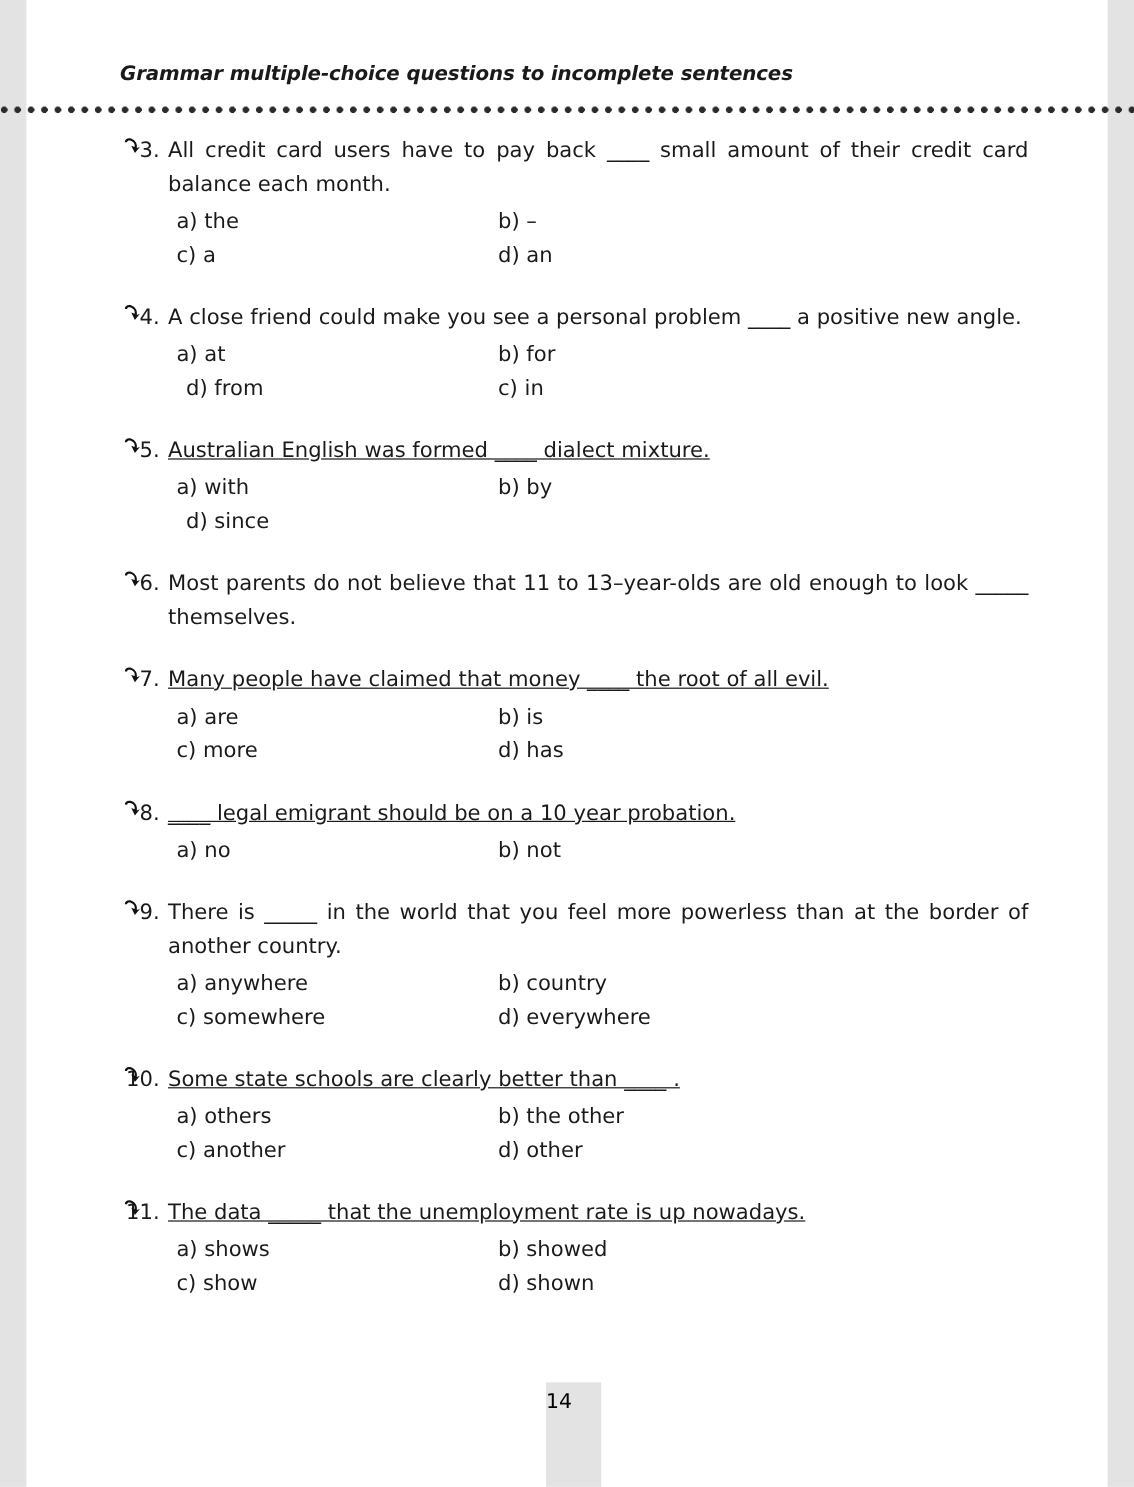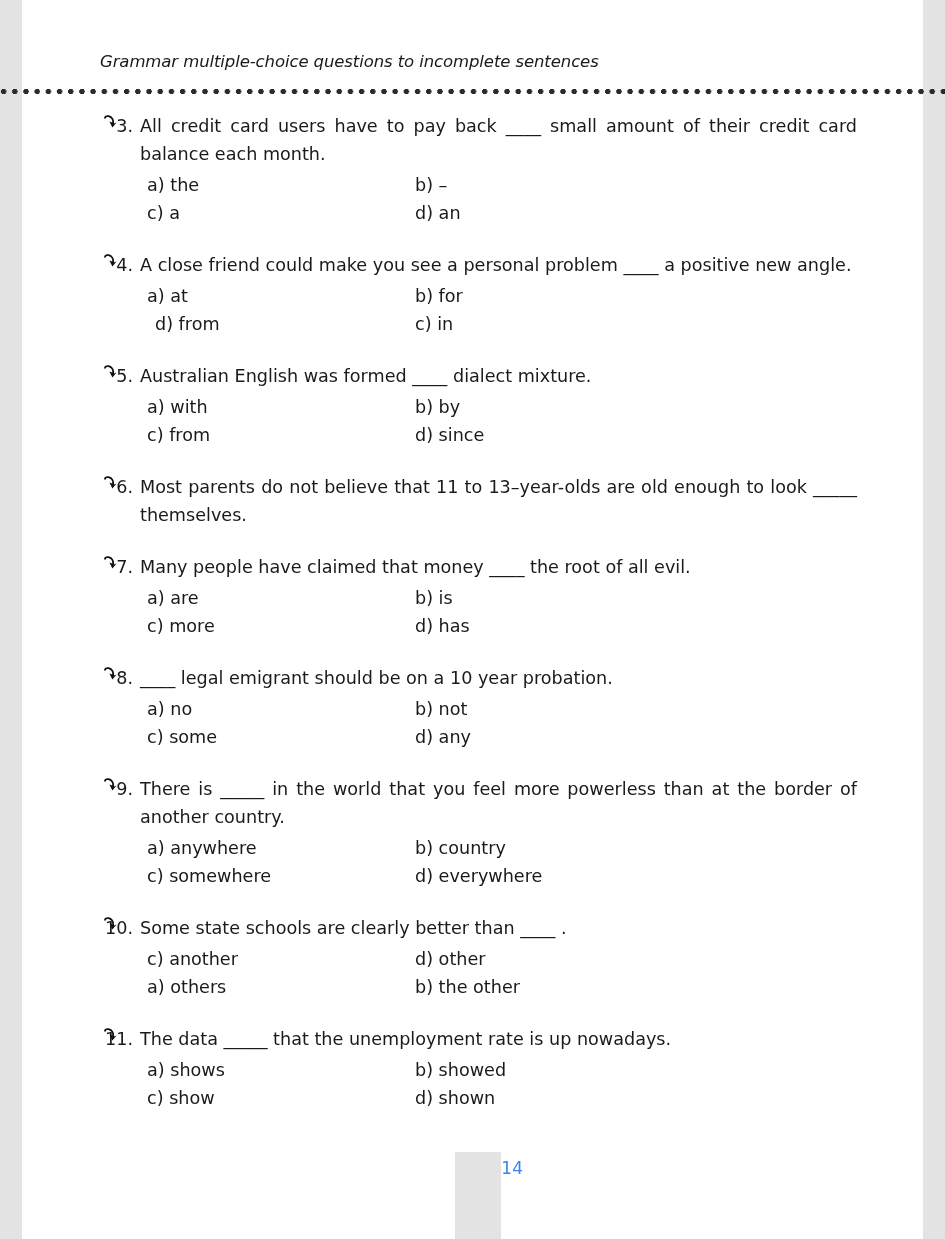--- a/index.html
+++ b/index.html
@@ -44,21 +44,21 @@
     top: 52px;
     width: 945px;
     height: 48px;
   }
   .header-title {
     position: absolute;
     left: 100px;
     top: 0px;
     font-family: "DejaVu Sans", sans-serif;
     font-style: italic;
-    font-weight: normal;
+    font-weight: bold;
     font-size: 16.5px;
     letter-spacing: -0.1px;
     color: #1a1a1a;
     white-space: nowrap;
   }
   .header-rule {
     position: absolute;
     left: 0;
     top: 36px;
     width: 945px;
@@ -102,21 +102,21 @@
     padding-right: 7px;
     box-sizing: border-box;
   }
   .q-text {
     flex: 1 1 auto;
     font-size: 17.6px;
     line-height: 28px;
     text-align: justify;
     text-justify: inter-word;
   }
-  .q-text.nojust { text-align: left; }
+  .q-text.nojust { text-align: left; text-decoration: underline; }
   .options {
     margin: 3px 0 0 47px;
     width: 520px;
   }
   .opt-row {
     display: flex;
     line-height: 28px;
     font-size: 17.6px;
   }
   .opt {
@@ -130,23 +130,23 @@
     top: 1152px;
     width: 46px;
     height: 87px;
     background: #e3e3e3;
   }
   .page-number {
     position: absolute;
     left: 455px;
     top: 1158px;
     width: 68px;
-    text-align: right;
+    text-align: left;
     font-size: 17px;
-    color: #3b82f6;
+    color: #000000;
   }
 </style>
 </head>
 <body>
 
 <div class="page">
 
   <div class="side-bar-left"></div>
   <div class="side-bar-right"></div>
 
@@ -210,21 +210,20 @@
       <div class="q-row">
         <div class="q-num">5.</div>
         <div class="q-text nojust">Australian English was formed ____ dialect mixture.</div>
       </div>
       <div class="options">
         <div class="opt-row">
           <div class="opt">a) with</div>
           <div class="opt b-col">b) by</div>
         </div>
         <div class="opt-row">
-          <div class="opt">c) from</div>
           <div class="opt b-col">d) since</div>
         </div>
       </div>
     </div>
 
     <div class="q-block">
       <span class="bullet">
         <svg width="18" height="20" viewBox="0 0 18 20">
             <path d="M3 4.5 C3 1.6 6 0.6 8.6 1.6 C12 2.9 13.6 6.2 13 9.4 L15.6 8.4 L11.4 13.6 L8.4 7.4 L11.2 8.4 C11.6 6.1 10.6 4.1 8.4 3.4 C6.6 2.8 4.9 3.1 4.9 4.6 Z" fill="#111"></path>
           </svg>
@@ -265,24 +264,20 @@
       </span>
       <div class="q-row">
         <div class="q-num">8.</div>
         <div class="q-text nojust">____ legal emigrant should be on a 10 year probation.</div>
       </div>
       <div class="options">
         <div class="opt-row">
           <div class="opt">a) no</div>
           <div class="opt b-col">b) not</div>
         </div>
-        <div class="opt-row">
-          <div class="opt">c) some</div>
-          <div class="opt b-col">d) any</div>
-        </div>
       </div>
     </div>
 
     <div class="q-block">
       <span class="bullet">
         <svg width="18" height="20" viewBox="0 0 18 20">
             <path d="M3 4.5 C3 1.6 6 0.6 8.6 1.6 C12 2.9 13.6 6.2 13 9.4 L15.6 8.4 L11.4 13.6 L8.4 7.4 L11.2 8.4 C11.6 6.1 10.6 4.1 8.4 3.4 C6.6 2.8 4.9 3.1 4.9 4.6 Z" fill="#111"></path>
           </svg>
       </span>
       <div class="q-row">
@@ -306,27 +301,27 @@
         <svg width="18" height="20" viewBox="0 0 18 20">
             <path d="M3 4.5 C3 1.6 6 0.6 8.6 1.6 C12 2.9 13.6 6.2 13 9.4 L15.6 8.4 L11.4 13.6 L8.4 7.4 L11.2 8.4 C11.6 6.1 10.6 4.1 8.4 3.4 C6.6 2.8 4.9 3.1 4.9 4.6 Z" fill="#111"></path>
           </svg>
       </span>
       <div class="q-row">
         <div class="q-num">10.</div>
         <div class="q-text nojust">Some state schools are clearly better than ____ .</div>
       </div>
       <div class="options">
         <div class="opt-row">
+          <div class="opt">a) others</div>
+          <div class="opt b-col">b) the other</div>
+        </div>
+        <div class="opt-row">
           <div class="opt">c) another</div>
           <div class="opt b-col">d) other</div>
         </div>
-        <div class="opt-row">
-          <div class="opt">a) others</div>
-          <div class="opt b-col">b) the other</div>
-        </div>
       </div>
     </div>
 
     <div class="q-block">
       <span class="bullet">
         <svg width="18" height="20" viewBox="0 0 18 20">
             <path d="M3 4.5 C3 1.6 6 0.6 8.6 1.6 C12 2.9 13.6 6.2 13 9.4 L15.6 8.4 L11.4 13.6 L8.4 7.4 L11.2 8.4 C11.6 6.1 10.6 4.1 8.4 3.4 C6.6 2.8 4.9 3.1 4.9 4.6 Z" fill="#111"></path>
           </svg>
       </span>
       <div class="q-row">

